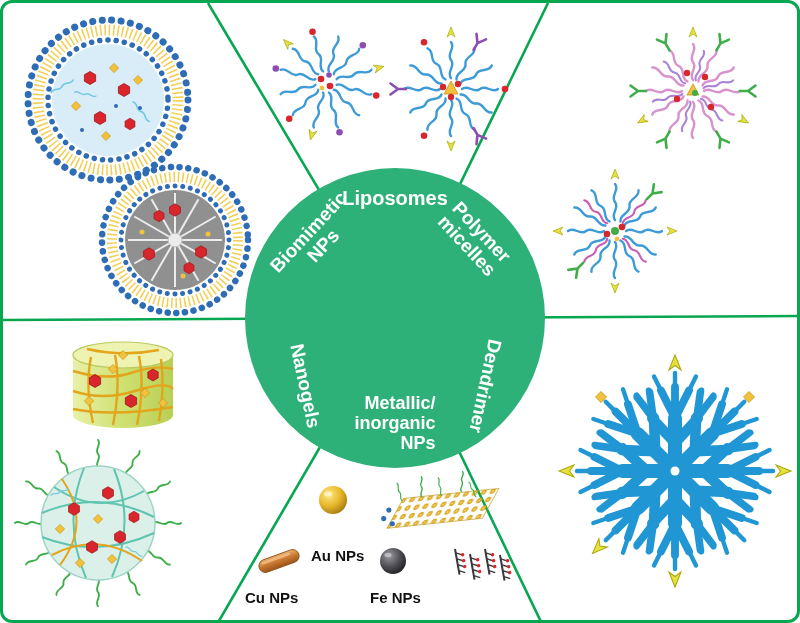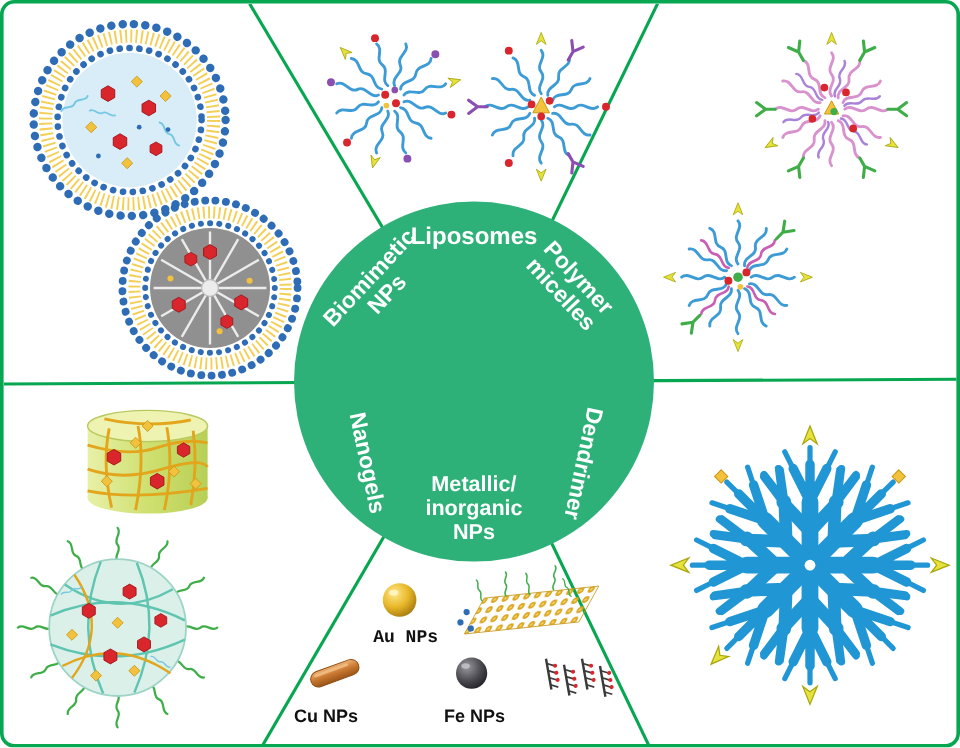--- a/index.html
+++ b/index.html
@@ -11,23 +11,23 @@
          background:var(--ring-bg,#2eb179);z-index:5;}
   .core{position:absolute;left:50%;top:50%;transform:translate(-50%,-50%);width:146px;height:146px;
         border-radius:50%;background:var(--center-bg,#f0845f);display:flex;align-items:center;justify-content:center;}
   .core span{font-size:42px;font-weight:800;letter-spacing:1px;color:var(--center-text,#111);}
   .lbl{position:absolute;color:var(--ring-text,#fff);font-weight:700;text-align:center;line-height:1.05;white-space:nowrap;}
   .lbl-top{left:150px;top:30px;transform:translate(-50%,-50%);font-size:20px;}
   .lbl-ur{left:229px;top:71px;transform:translate(-50%,-50%) rotate(47deg);font-size:19px;}
   .lbl-ul{left:71px;top:71px;transform:translate(-50%,-50%) rotate(-47deg);font-size:19px;}
   .lbl-ll{left:60px;top:218px;transform:translate(-50%,-50%) rotate(78deg);font-size:19px;}
   .lbl-lr{left:240px;top:218px;transform:translate(-50%,-50%) rotate(102deg);font-size:19px;}
-  .lbl-bot{left:150px;top:256px;transform:translate(-50%,-50%);font-size:18px;line-height:1.1;}
+  .lbl-bot{left:150px;top:256px;transform:translate(-50%,-50%);font-size:18px;line-height:1.1;text-align:right;}
   .mlabel{position:absolute;font-size:15px;font-weight:700;color:#111;z-index:4;}
-  .au{left:308px;top:520px;font-family:Liberation Mono, monospace;} .cu{left:242px;top:586px;text-align:center;} .fe{left:367px;top:586px;}
+  .au{left:308px;top:544px;} .cu{left:242px;top:586px;text-align:center;} .fe{left:367px;top:586px;}
 </style>
 </head>
 <body>
 
 <div class="stage">
 
   <svg width="0" height="0" style="position:absolute" aria-hidden="true">
     <defs>
       <radialGradient id="gGold" cx="35%" cy="30%" r="75%">
         <stop offset="0%" stop-color="#ffe98a"></stop>

